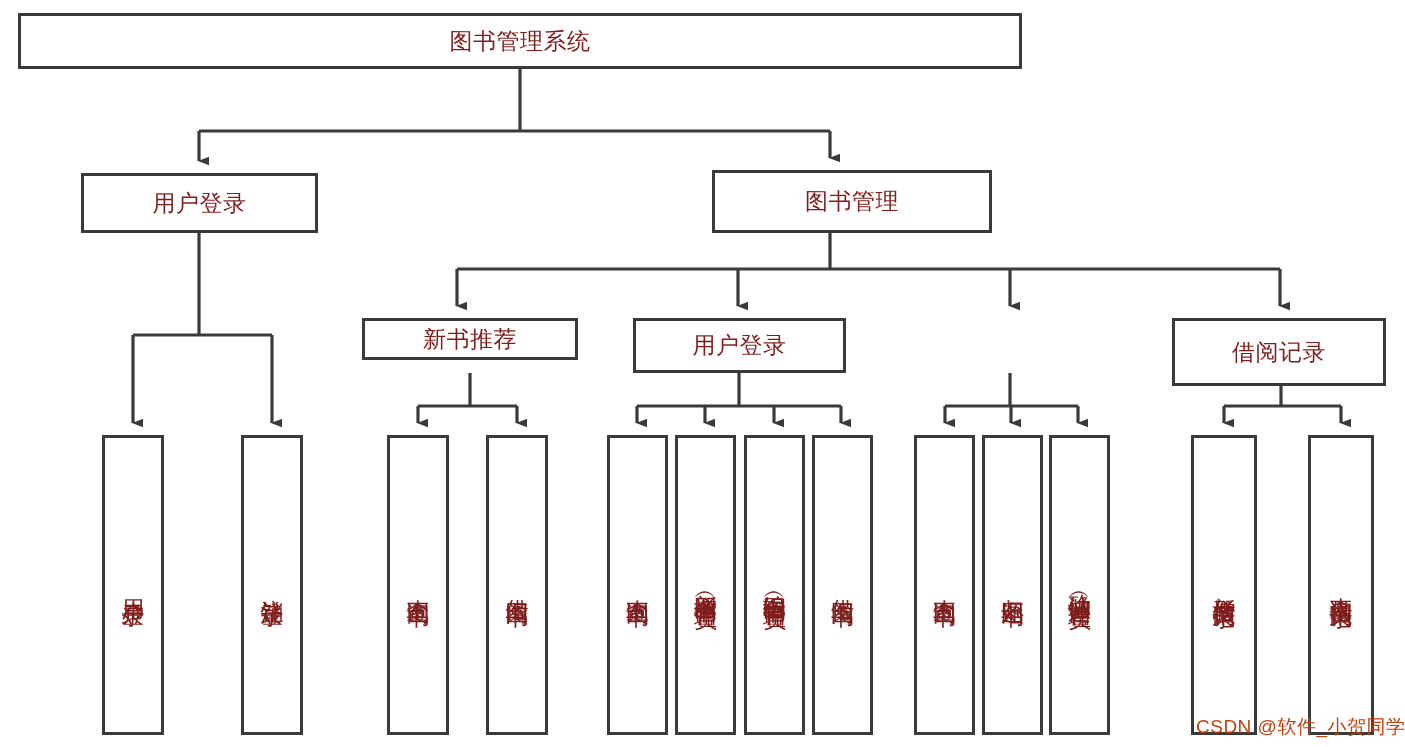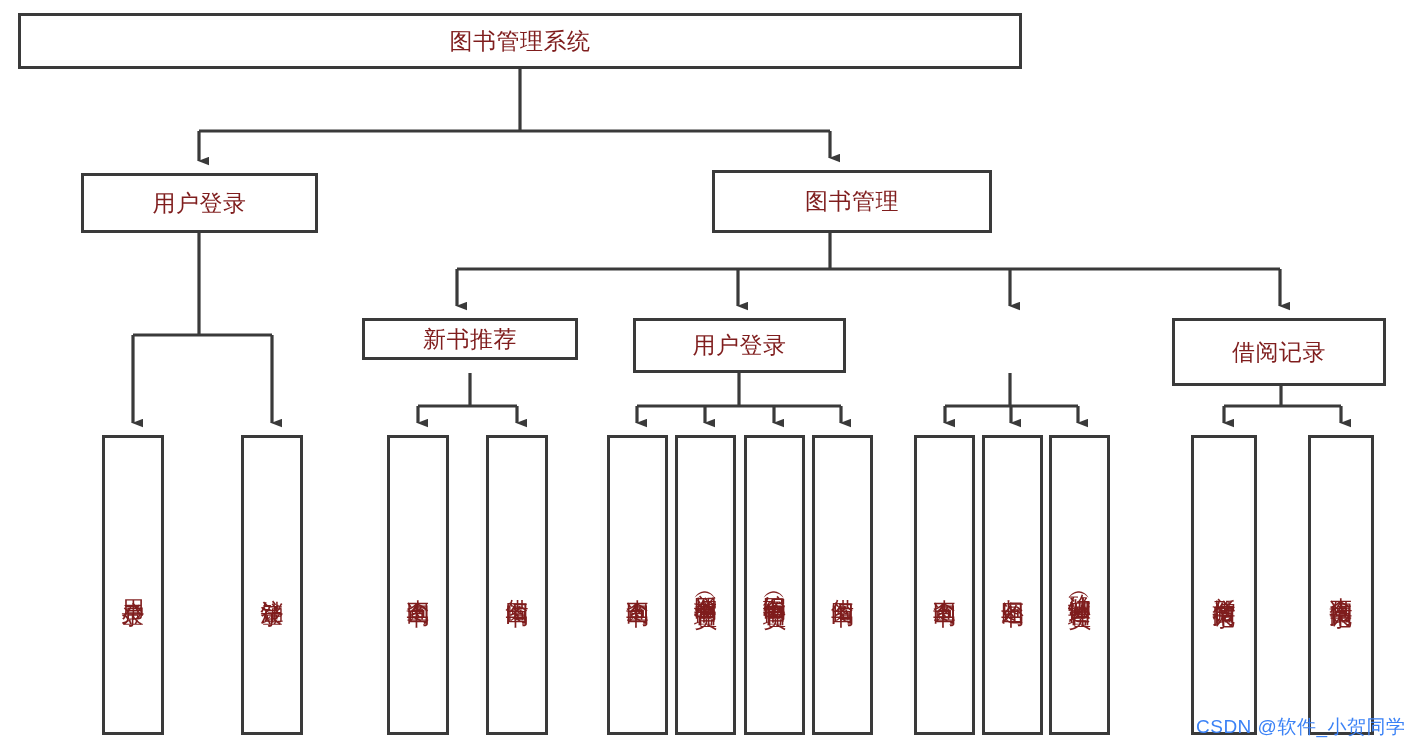--- a/index.html
+++ b/index.html
@@ -49,21 +49,21 @@
     writing-mode: vertical-rl;
     text-orientation: upright;
     font-size: 23px;
     line-height: 1.26;
     letter-spacing: 2px;
     white-space: nowrap;
   }
   .watermark {
     position: absolute;
     font-size: 19px;
-    color: #3b82f6;
+    color: #c2410c;
     white-space: nowrap;
     letter-spacing: 0.5px;
   }
 </style>
 </head>
 <body>
 
 <div id="canvas">
 
   <svg class="edges" viewBox="0 0 1405 747" xmlns="http://www.w3.org/2000/svg">

